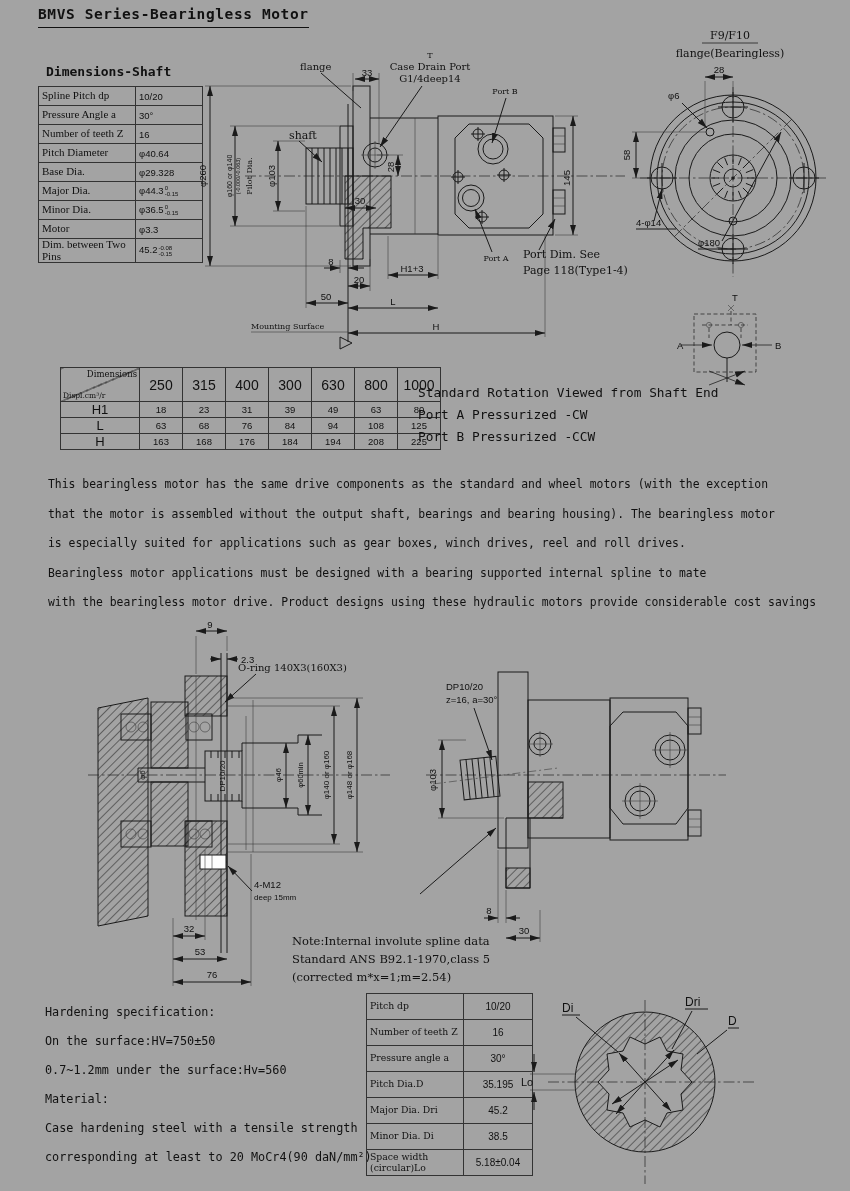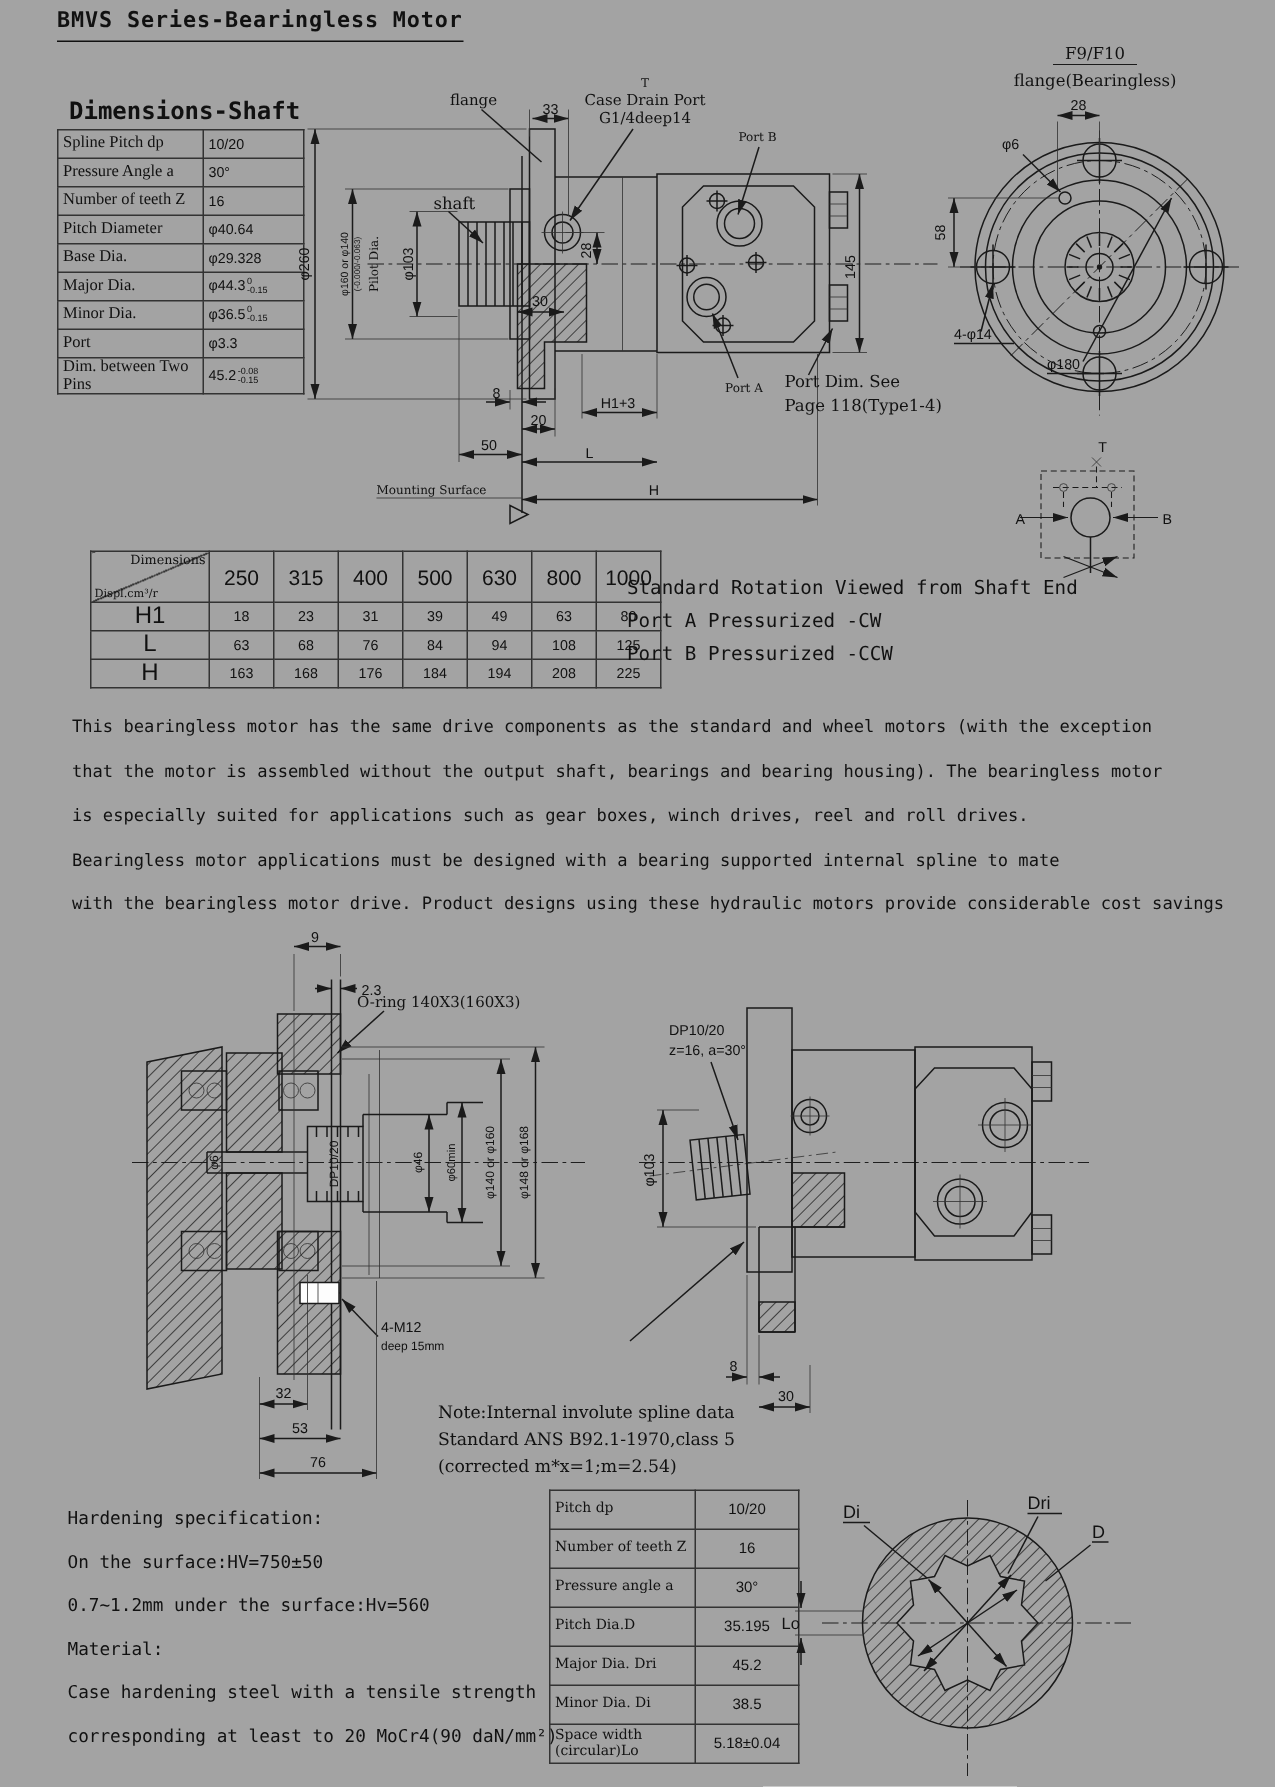--- a/index.html
+++ b/index.html
@@ -2,37 +2,37 @@
 <html><head>
 <meta charset="utf-8">
 <style>
   html,body{margin:0;padding:0;background:#e8e8e8;}
   #page{position:relative;width:850px;height:1191px;background:#a3a3a3;margin:0 auto;overflow:hidden;
         font-family:"DejaVu Sans Mono",monospace;color:#111;}
   .abs{position:absolute;}
   
   #title{left:38px;top:6px;font-size:14.5px;font-weight:bold;letter-spacing:.6px;
          border-bottom:1.6px solid #111;padding-bottom:5px;}
-  #shaft-caption{left:46px;top:64px;font-size:16px;font-weight:bold;}
+  #shaft-caption{left:46px;top:64px;font-size:13px;font-weight:bold;}
   
   table{border-collapse:collapse;background:#fff0;}
   td{border:1px solid #333;padding:0 3px;vertical-align:middle;}
   .t-shaft{left:38px;top:86px;width:152px;table-layout:fixed;}
   .t-shaft td.lb{width:90px;font-family:Liberation Serif, serif;font-size:11px;height:18px;line-height:1.05;}
   .t-shaft td.vl{width:60px;font-family:"Liberation Sans",sans-serif;font-size:9.5px;}
   .tol{display:inline-flex;flex-direction:column;vertical-align:middle;margin-left:1px;}
   .tol i{font-style:normal;font-size:6px;line-height:6px;font-family:"Liberation Sans",sans-serif;}
   .t-disp{left:60px;top:367px;table-layout:fixed;}
   .t-disp td{text-align:center;}
   .t-disp td.corner{width:78px;height:33px;position:relative;padding:0;
     background:linear-gradient(to bottom right,#fff0 48.8%,#333 48.8%,#333 50.6%,#fff0 50.6%);}
   .t-disp .ct{position:absolute;top:1px;right:2px;font-family:"DejaVu Serif",serif;font-size:8.5px;}
   .t-disp .cb{position:absolute;bottom:1px;left:2px;font-family:"DejaVu Serif",serif;font-size:7.5px;}
   .t-disp td.ch{width:36px;font-family:"Liberation Sans",sans-serif;font-size:14px;}
-  .t-disp td.rn{font-family:"Liberation Sans",sans-serif;font-size:16px;height:15px;}
+  .t-disp td.rn{font-family:"Liberation Sans",sans-serif;font-size:13px;height:15px;}
   .t-disp td.dv{font-family:"Liberation Sans",sans-serif;font-size:9.5px;height:15px;}
   .t-spline{left:366px;top:993px;width:154px;table-layout:fixed;}
   .t-spline td.lb{width:90px;font-family:"DejaVu Serif",serif;font-size:9.3px;height:25px;line-height:1.1;}
   .t-spline td.vl{width:62px;font-family:"Liberation Sans",sans-serif;font-size:10px;text-align:center;}
   
   #rotation{left:418px;top:382px;font-size:12.8px;line-height:22px;white-space:nowrap;}
   #description{left:48px;top:470px;font-size:11.4px;line-height:29.6px;white-space:nowrap;}
   #note{left:292px;top:932px;font-family:"DejaVu Serif",serif;font-size:11.5px;line-height:18px;white-space:nowrap;}
   #hardening{left:17px;top:998px;font-size:11.8px;line-height:29px;white-space:nowrap;margin-left:28px;}
   
@@ -89,21 +89,21 @@
             </span></td>
         </tr>
     <tr>
           <td class="lb">Minor Dia.</td>
           <td class="vl"><span>φ36.5</span><span class="tol">
               <i>0</i>
               <i>-0.15</i>
             </span></td>
         </tr>
     <tr>
-          <td class="lb">Port</td>
+          <td class="lb">Motor</td>
           <td class="vl"><span>φ3.3</span></td>
         </tr>
     <tr>
           <td class="lb">Dim. between Two Pins</td>
           <td class="vl"><span>45.2</span><span class="tol">
               <i>-0.08</i>
               <i>-0.15</i>
             </span></td>
         </tr>
   </tbody>
@@ -334,21 +334,21 @@
   <table class="t-disp abs">
     <tbody>
         <tr>
       <td class="corner">
             <span class="ct">Dimensions</span>
             <span class="cb">Displ.cm³/r</span>
           </td>
       <td class="ch">250</td>
       <td class="ch">315</td>
       <td class="ch">400</td>
-      <td class="ch">500</td>
+      <td class="ch">300</td>
       <td class="ch">630</td>
       <td class="ch">800</td>
       <td class="ch">1000</td>
     </tr>
     <tr>
       <td class="rn">H1</td>
       <td class="dv">18</td>
       <td class="dv">23</td>
       <td class="dv">31</td>
       <td class="dv">39</td>

